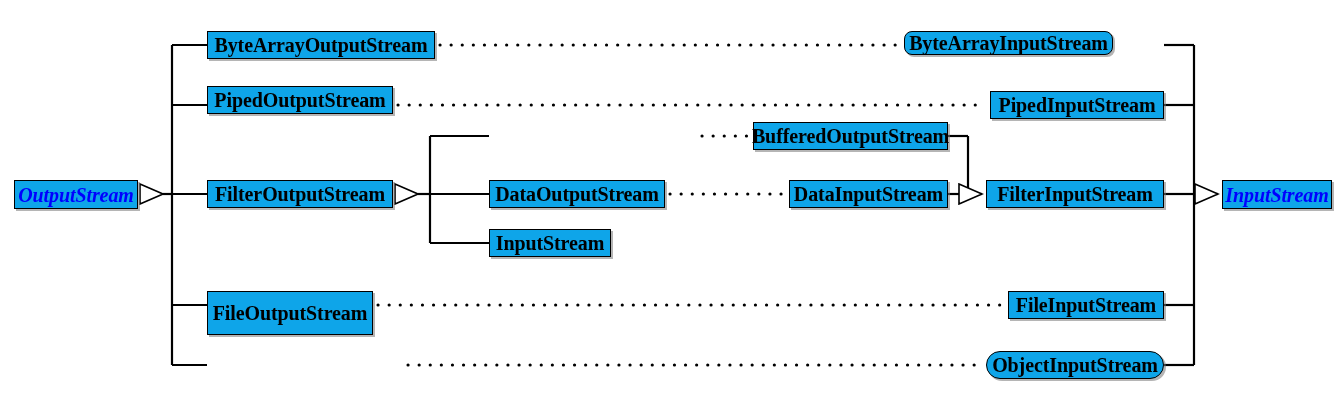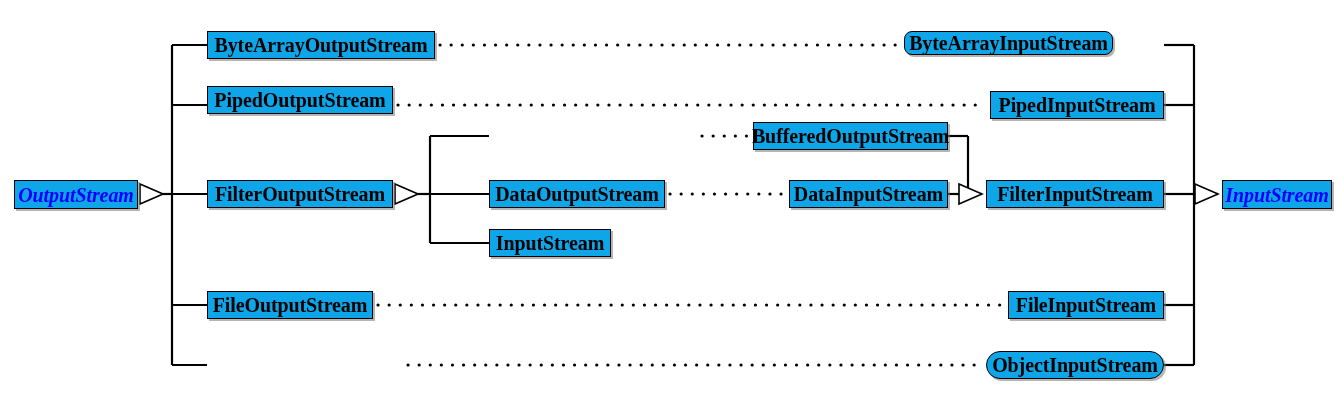--- a/index.html
+++ b/index.html
@@ -118,21 +118,21 @@
   </div>
 
   <div class="node" style="left:207px; top:86px; width:186px; height:28px;">
     <span>PipedOutputStream</span>
   </div>
 
   <div class="node" style="left:207px; top:180px; width:186px; height:28px;">
     <span>FilterOutputStream</span>
   </div>
 
-  <div class="node" style="left:207px; top:291px; width:166px; height:28px;">
+  <div class="node" style="left:207px; top:291px; width:166px; height:44px;">
     <span>FileOutputStream</span>
   </div>
 
 
 
   <div class="node" style="left:489px; top:180px; width:176px; height:28px;">
     <span>DataOutputStream</span>
   </div>
 
   <div class="node" style="left:489px; top:229px; width:122px; height:28px;">

